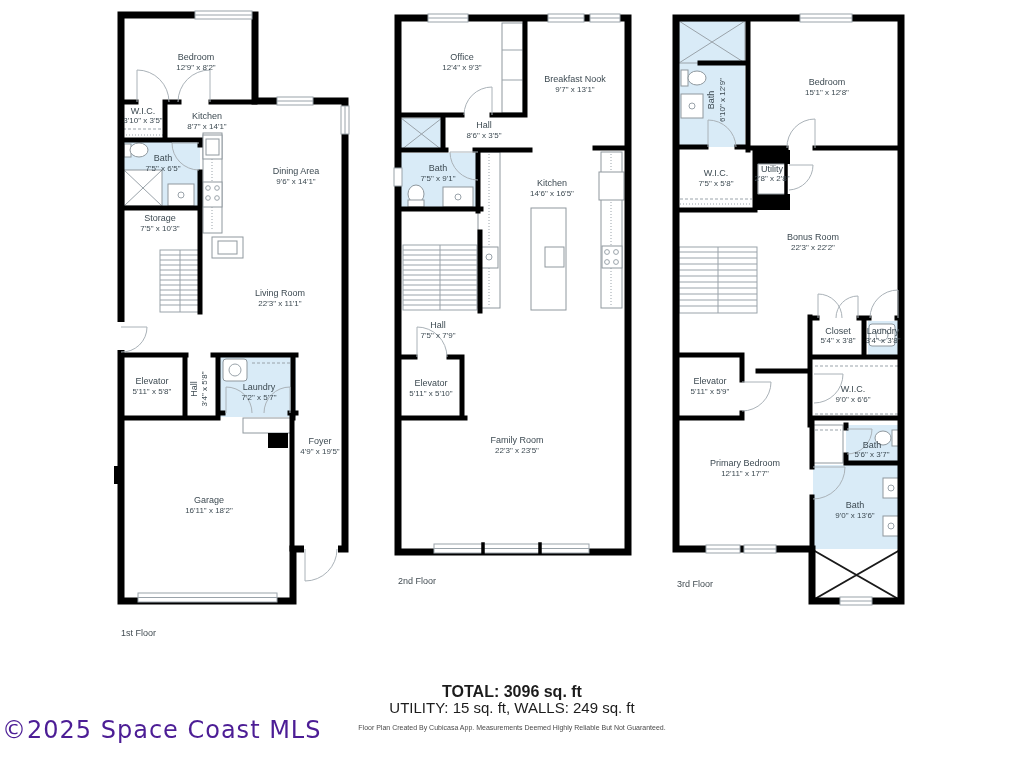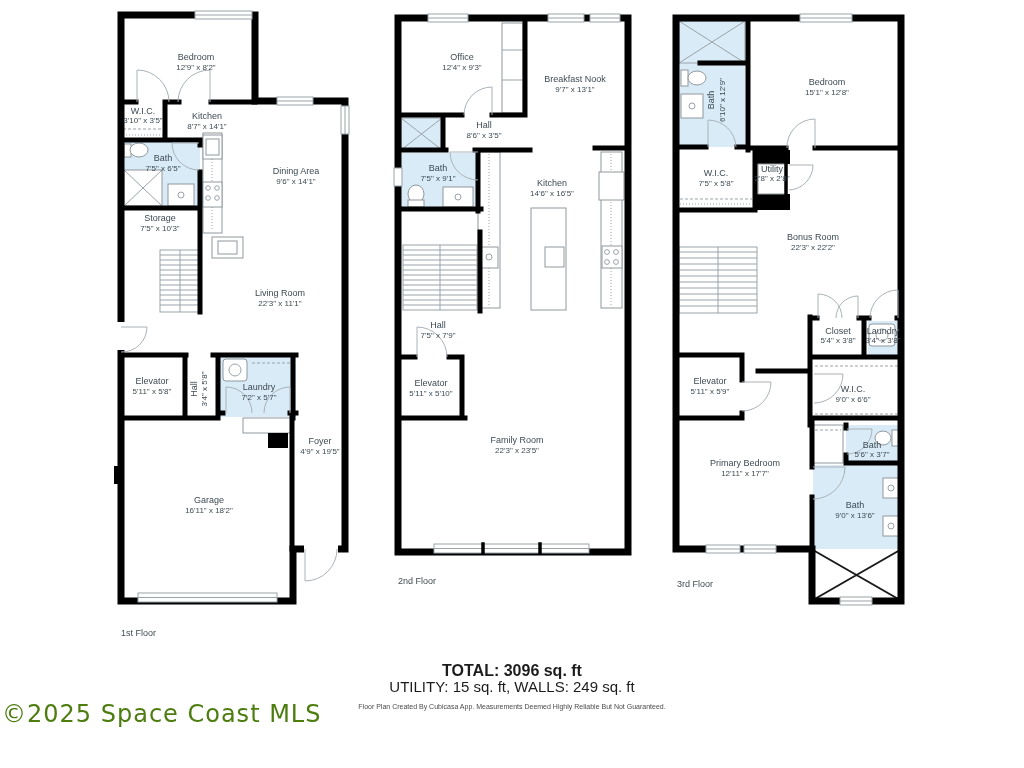--- a/index.html
+++ b/index.html
@@ -16,25 +16,25 @@
   .thin{stroke:#9aa3aa;stroke-width:1;fill:none;}
   .fixt{stroke:#8f989e;stroke-width:1;fill:#fff;}
   .wet{fill:#d9ebf7;stroke:none;}
   .dash{stroke:#9aa3aa;stroke-width:1;fill:none;stroke-dasharray:3 2;}
   .dot{stroke:#9aa3aa;stroke-width:1;fill:none;stroke-dasharray:1 2;}
   .door{stroke:#aab2b8;stroke-width:1;fill:none;}
   .win{fill:#fff;stroke:#9aa3aa;stroke-width:1;}
   .blk{fill:#000;stroke:none;}
   .xline{stroke:#1a1a1a;stroke-width:2;fill:none;}
   .summary{position:absolute;left:0;right:0;top:662px;text-align:center;color:#1c1c1c;}
-  .summary .t{font-size:16px;font-weight:bold;line-height:17px;}
+  .summary .t{font-size:16px;font-weight:bold;line-height:17px;margin-top:21px;}
   .summary .l{font-size:15px;line-height:15px;}
   .summary .d{font-size:7px;color:#4a4a4a;margin-top:9px;}
-  .watermark{position:absolute;left:2px;top:700px;font-size:24px;letter-spacing:1px;
-             color:#4d7c0f;font-family:"DejaVu Sans",sans-serif;}
+  .watermark{position:absolute;left:2px;top:716px;font-size:24px;letter-spacing:1px;
+             color:#4c1d95;font-family:"DejaVu Sans",sans-serif;}
 </style>
 </head>
 <body>
 
 <div class="stage">
 
 <svg width="1024" height="655" viewBox="0 0 1024 655" style="position:absolute;left:0;top:0;">
 
   <g>
 

